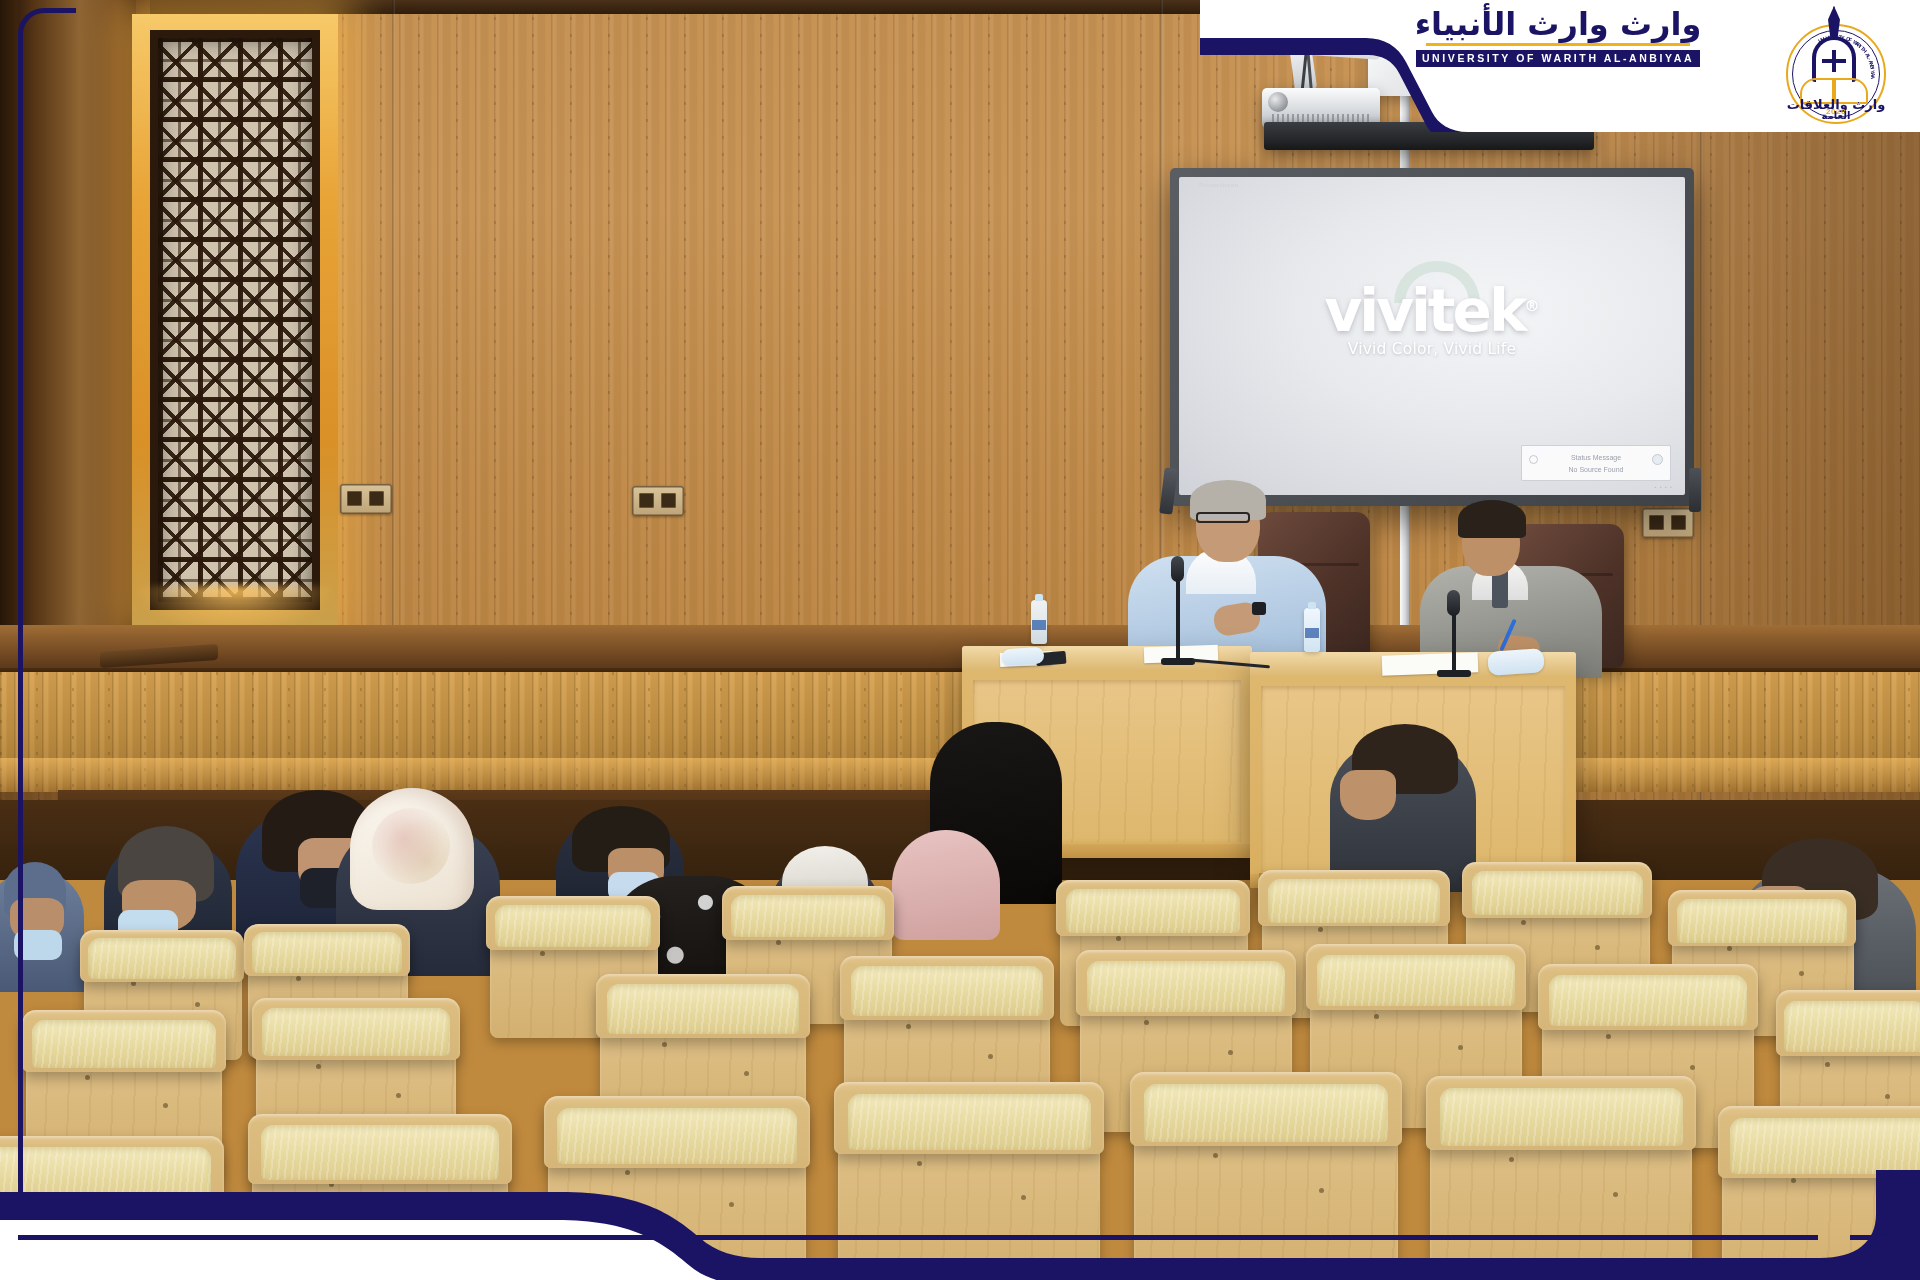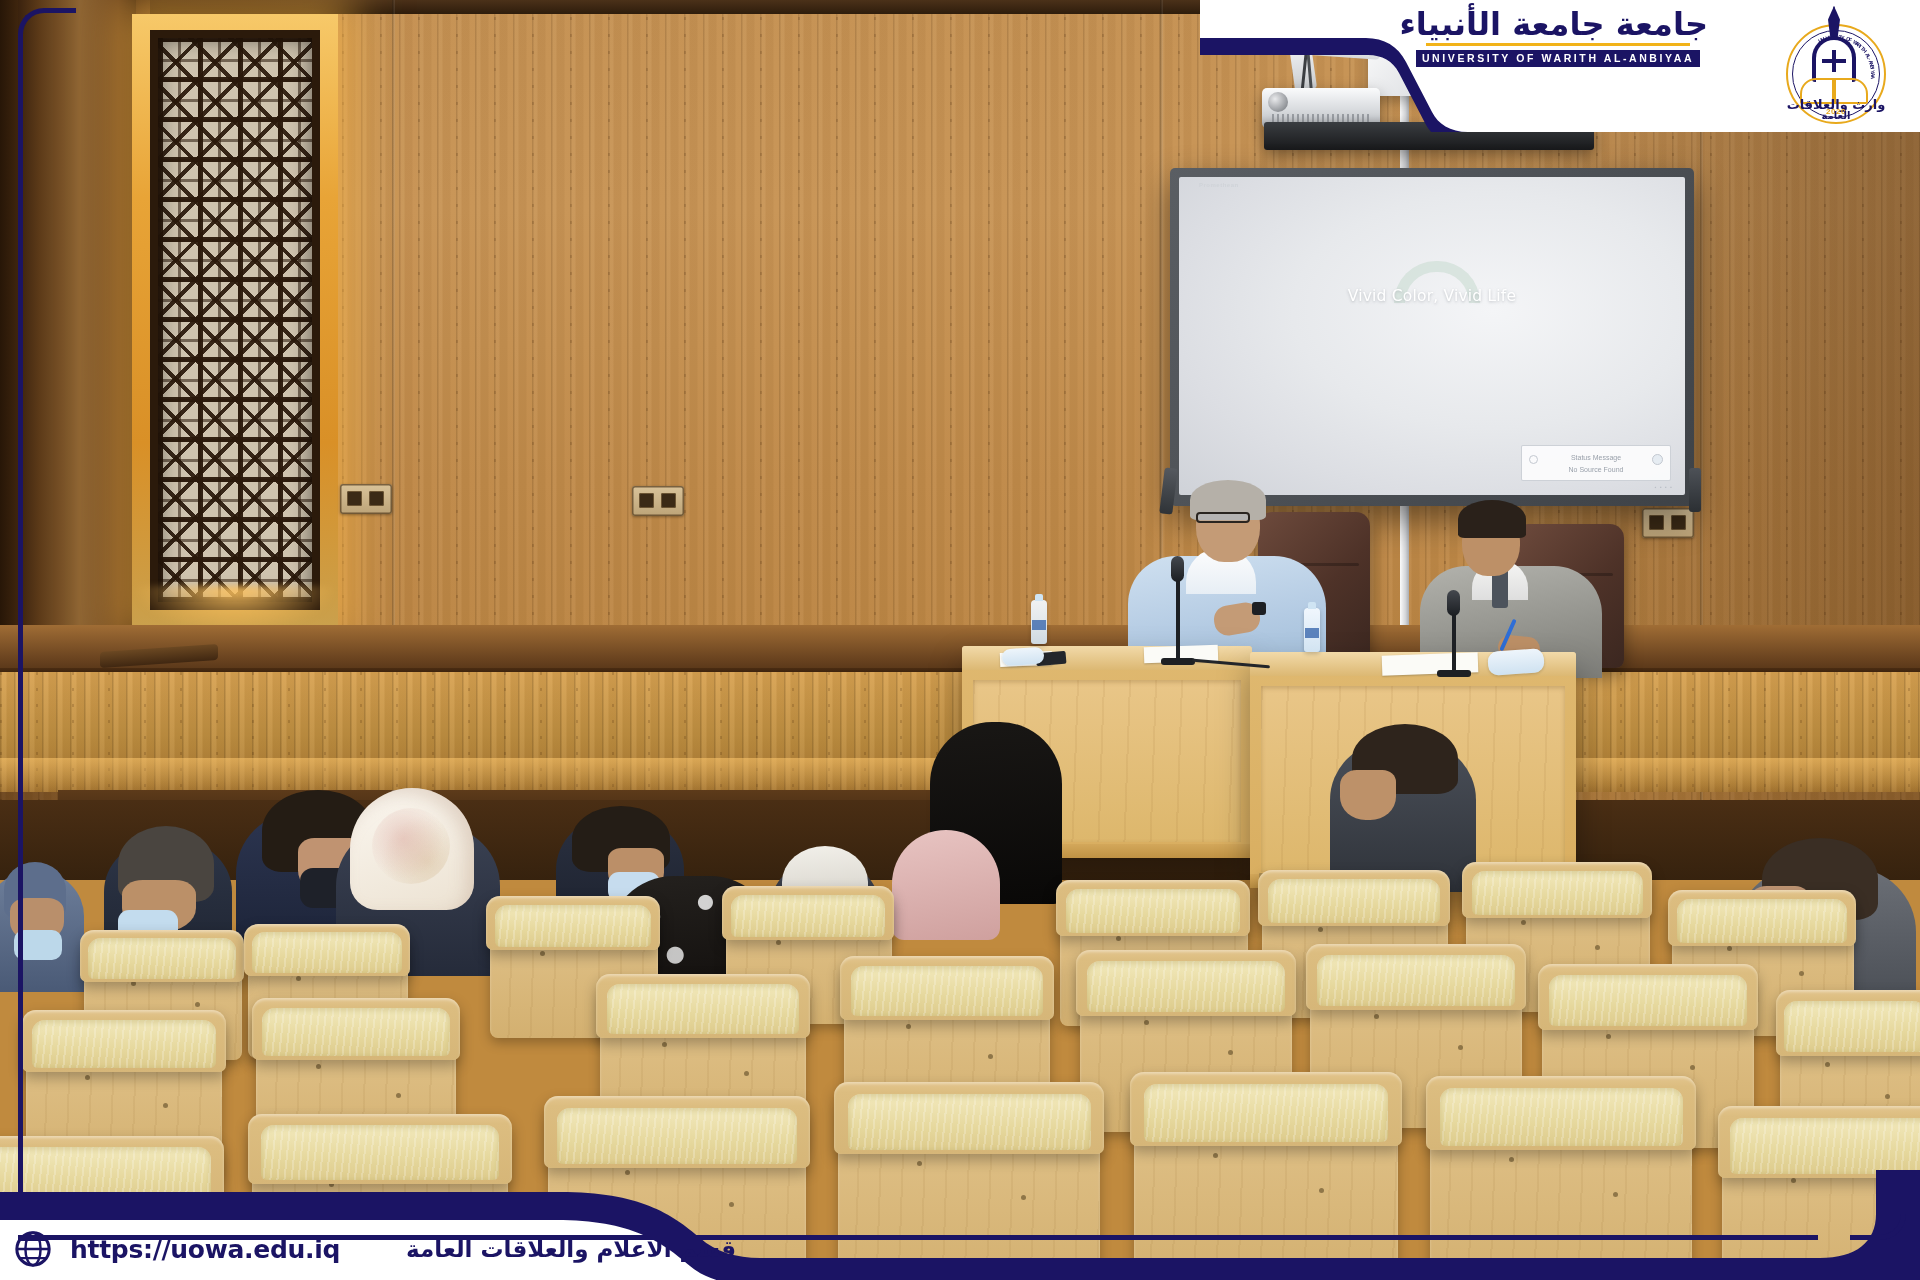--- a/index.html
+++ b/index.html
@@ -521,20 +521,21 @@
   <div class="proj-cable2"></div>
   <div class="proj-body"></div>
   <div class="proj-lens"></div>
   <div class="soundbar"></div>
 
   <div class="board">
     <div class="board-inner">
       <div class="board-brand">Promethean</div>
       <div class="viv-wrap">
         <div class="viv-arc"></div>
+        <div class="viv-word"><span>vivitek</span><span class="viv-reg">®</span></div>
         <div class="viv-tag">Vivid Color, Vivid Life</div>
       </div>
       <div class="status-box">
         <span class="dotl"></span>
         <span class="dotr"></span>
         <span>Status Message</span>
         <span class="status-sub">No Source Found</span>
       </div>
       <div class="board-tick">▪ ▪ ▪ ▪</div>
     </div>
@@ -870,21 +871,21 @@
     <div class="seat">
         <div class="pad"></div>
       </div>
   </div>
 
   <div class="header-wrap">
     <div class="header-navy"></div>
     <div class="header-white"></div>
 
     <div class="hdr-logo">
-      <div class="hdr-ar">جامعة جامعة الأنبياء</div>
+      <div class="hdr-ar">وارث وارث الأنبياء</div>
       <div class="hdr-rule"></div>
       <div class="hdr-en">UNIVERSITY OF WARITH AL-ANBIYAA</div>
     </div>
 
     <div class="emblem">
       <div class="emb-ring"></div>
       <div class="emb-ring2"></div>
       <div class="emb-circ-text" id="embCirc">
           <span style="transform: rotate(-28deg) translate(0px, -40px); transform-origin: 0px 0px;">U</span>
           <span style="transform: rotate(-24deg) translate(0px, -40px); transform-origin: 0px 0px;">N</span>
@@ -924,30 +925,20 @@
       <div class="emb-book"></div>
       <div class="emb-ar">وارث والعلاقات</div>
       <div class="emb-year">2020</div>
       <div class="emb-ar2">العامة</div>
     </div>
   </div>
 
   <div class="footer-wrap">
     <div class="footer-navy"></div>
     <div class="footer-white"></div>
-    <div class="footer-content">
-      <svg class="globe" viewBox="0 0 40 40">
-        <circle cx="20" cy="20" r="17" fill="none" stroke="#1b1464" stroke-width="3.2"></circle>
-        <ellipse cx="20" cy="20" rx="8" ry="17" fill="none" stroke="#1b1464" stroke-width="2.6"></ellipse>
-        <line x1="3" y1="20" x2="37" y2="20" stroke="#1b1464" stroke-width="2.6"></line>
-        <path d="M6.5 10.5 H33.5 M6.5 29.5 H33.5" stroke="#1b1464" stroke-width="2.4" fill="none"></path>
-      </svg>
-      <div class="f-url">https://uowa.edu.iq</div>
-      <div class="f-ar">قسم الاعلام والعلاقات العامة</div>
-    </div>
   </div>
 
   <div class="frame-line">
     <div class="fl-left-corner"></div>
     <div class="fl-left"></div>
     <div class="fl-bottom"></div>
     <div class="fl-bottom-corner"></div>
   </div>
 
 </div>

